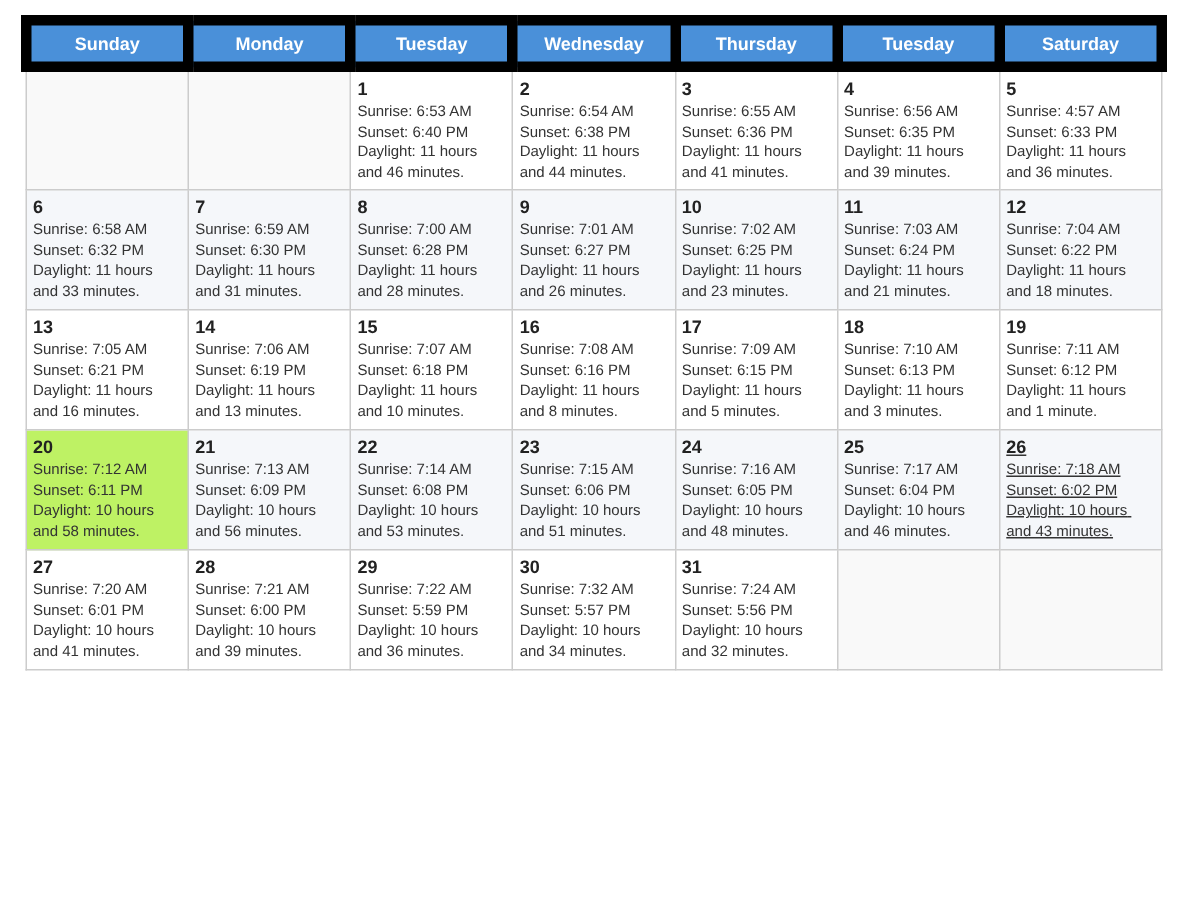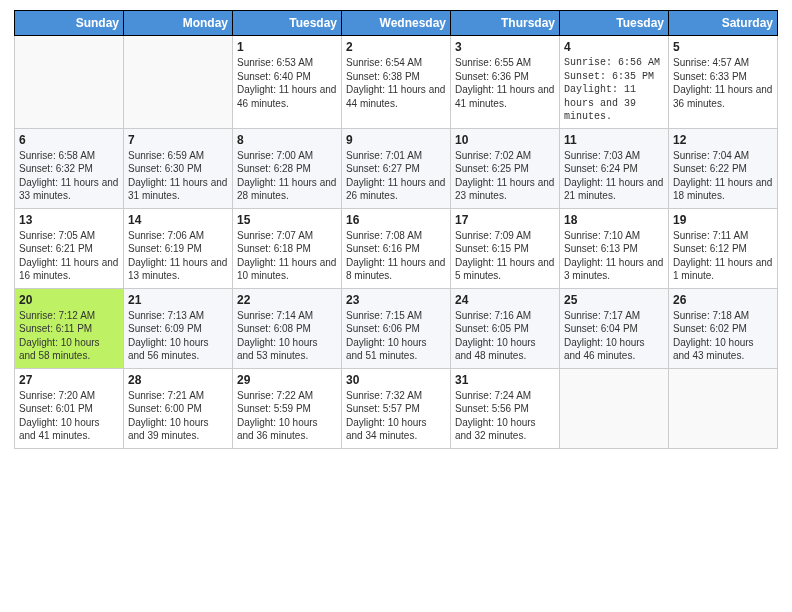--- a/index.html
+++ b/index.html
@@ -65,22 +65,22 @@
       width: 100%;
       border-collapse: collapse;
       table-layout: fixed;
     }
     .calendar-table th {
       background: #4a90d9;
       color: #fff;
       font-size: 12px;
       font-weight: bold;
       padding: 5px 4px;
-      text-align: right;
-      border: 1px solid #000000;
+      text-align: center;
+      border: 7px solid #000000;
     }
     .calendar-table td {
       border: 1px solid #ccc;
       vertical-align: top;
       padding: 4px 4px 4px 4px;
       height: 80px;
       background: #fff;
       font-size: 10.5px;
       color: #333;
     }
@@ -140,21 +140,21 @@
 Daylight: 11 hours and 44 minutes.</div>
           </td>
           <td style="background: rgb(255, 255, 255);">
             <span class="day-number">3</span>
             <div class="cell-content" style="white-space: pre-wrap;">Sunrise: 6:55 AM
 Sunset: 6:36 PM
 Daylight: 11 hours and 41 minutes.</div>
           </td>
           <td style="background: rgb(255, 255, 255);">
             <span class="day-number">4</span>
-            <div class="cell-content" style="white-space: pre-wrap; font-family: Liberation Mono, monospace;">Sunrise: 6:56 AM
+            <div class="cell-content" style="white-space: pre-wrap;">Sunrise: 6:56 AM
 Sunset: 6:35 PM
 Daylight: 11 hours and 39 minutes.</div>
           </td>
           <td style="background: rgb(255, 255, 255);">
             <span class="day-number">5</span>
             <div class="cell-content" style="white-space: pre-wrap;">Sunrise: 4:57 AM
 Sunset: 6:33 PM
 Daylight: 11 hours and 36 minutes.</div>
           </td>
         </tr>
@@ -276,21 +276,21 @@
             <div class="cell-content" style="white-space: pre-wrap;">Sunrise: 7:16 AM
 Sunset: 6:05 PM
 Daylight: 10 hours and 48 minutes.</div>
           </td>
           <td style="background: rgb(245, 247, 250);">
             <span class="day-number">25</span>
             <div class="cell-content" style="white-space: pre-wrap;">Sunrise: 7:17 AM
 Sunset: 6:04 PM
 Daylight: 10 hours and 46 minutes.</div>
           </td>
-          <td style="background: rgb(245, 247, 250);">
+          <td style="background: rgb(245, 247, 250); text-decoration: underline;">
             <span class="day-number">26</span>
             <div class="cell-content" style="white-space: pre-wrap;">Sunrise: 7:18 AM
 Sunset: 6:02 PM
 Daylight: 10 hours and 43 minutes.</div>
           </td>
         </tr>
         <tr>
           <td style="background: rgb(255, 255, 255);">
             <span class="day-number">27</span>
             <div class="cell-content" style="white-space: pre-wrap;">Sunrise: 7:20 AM

